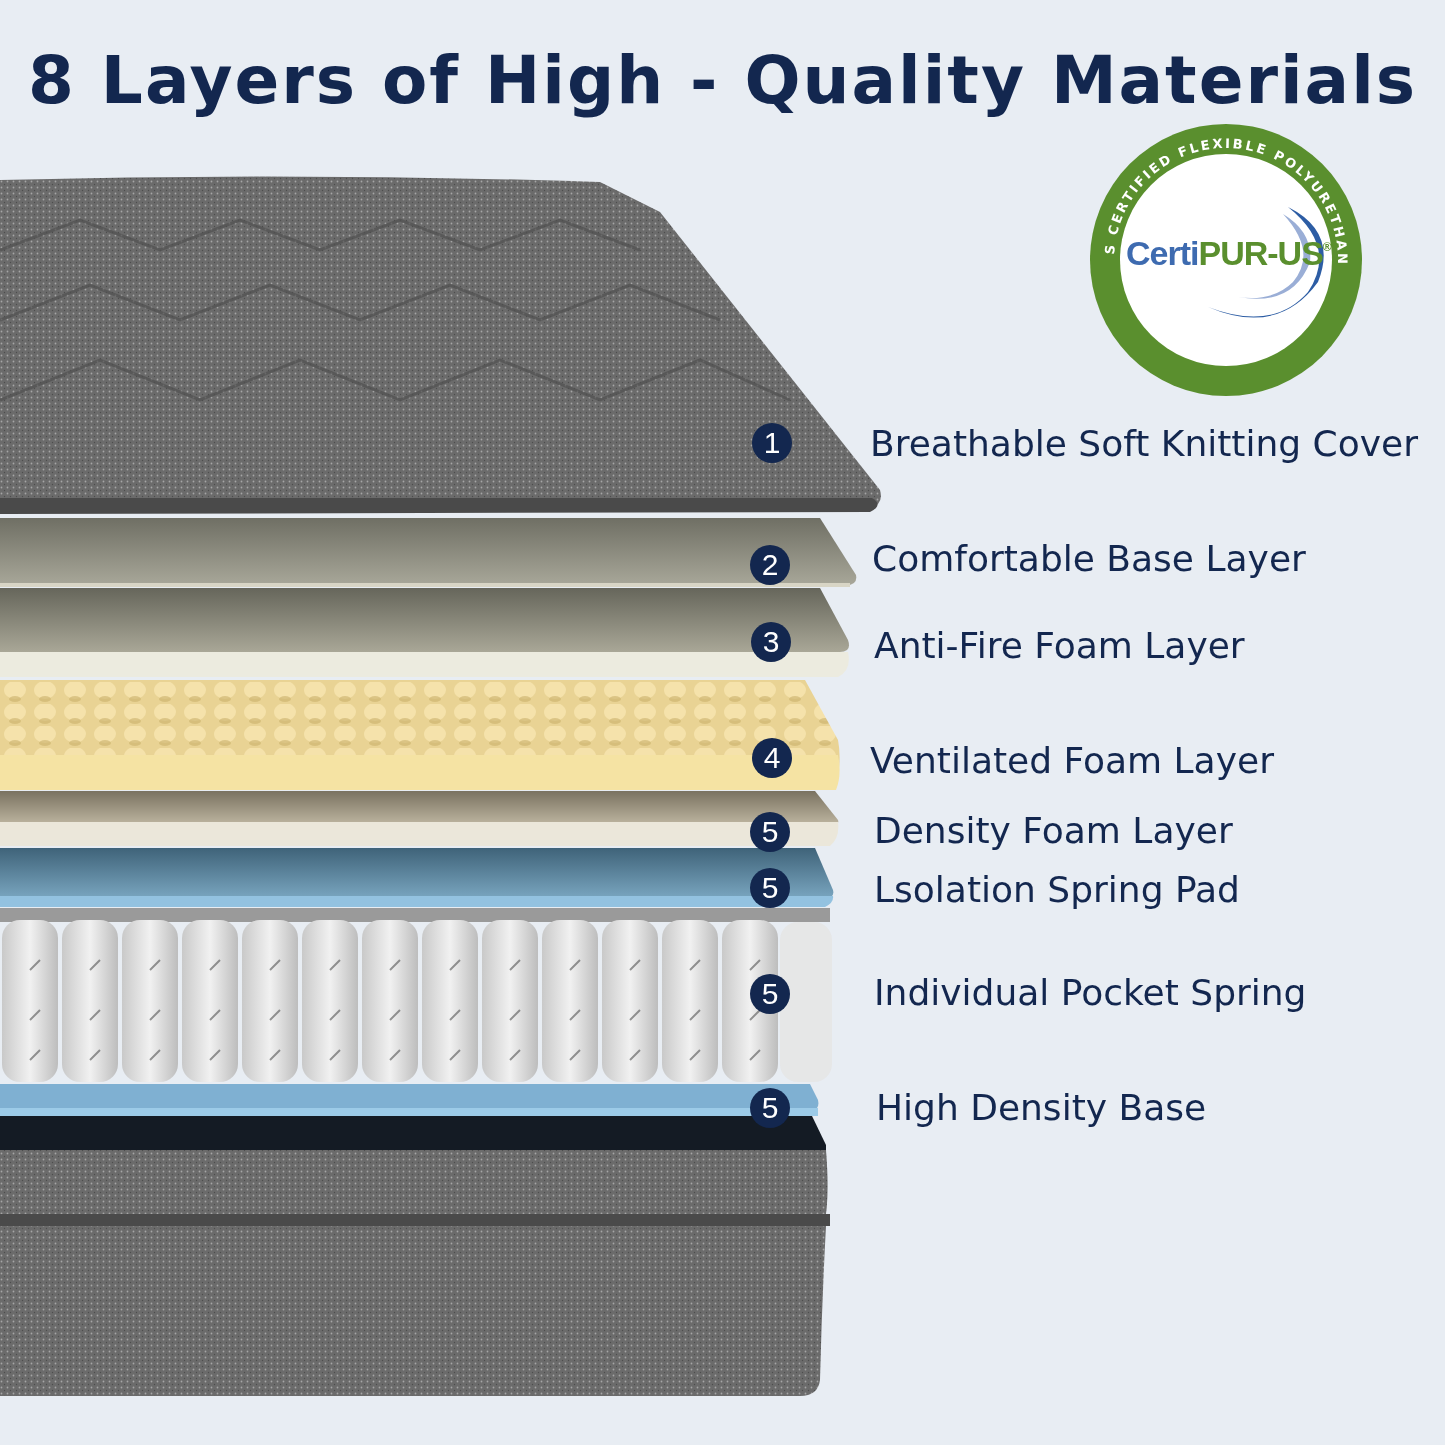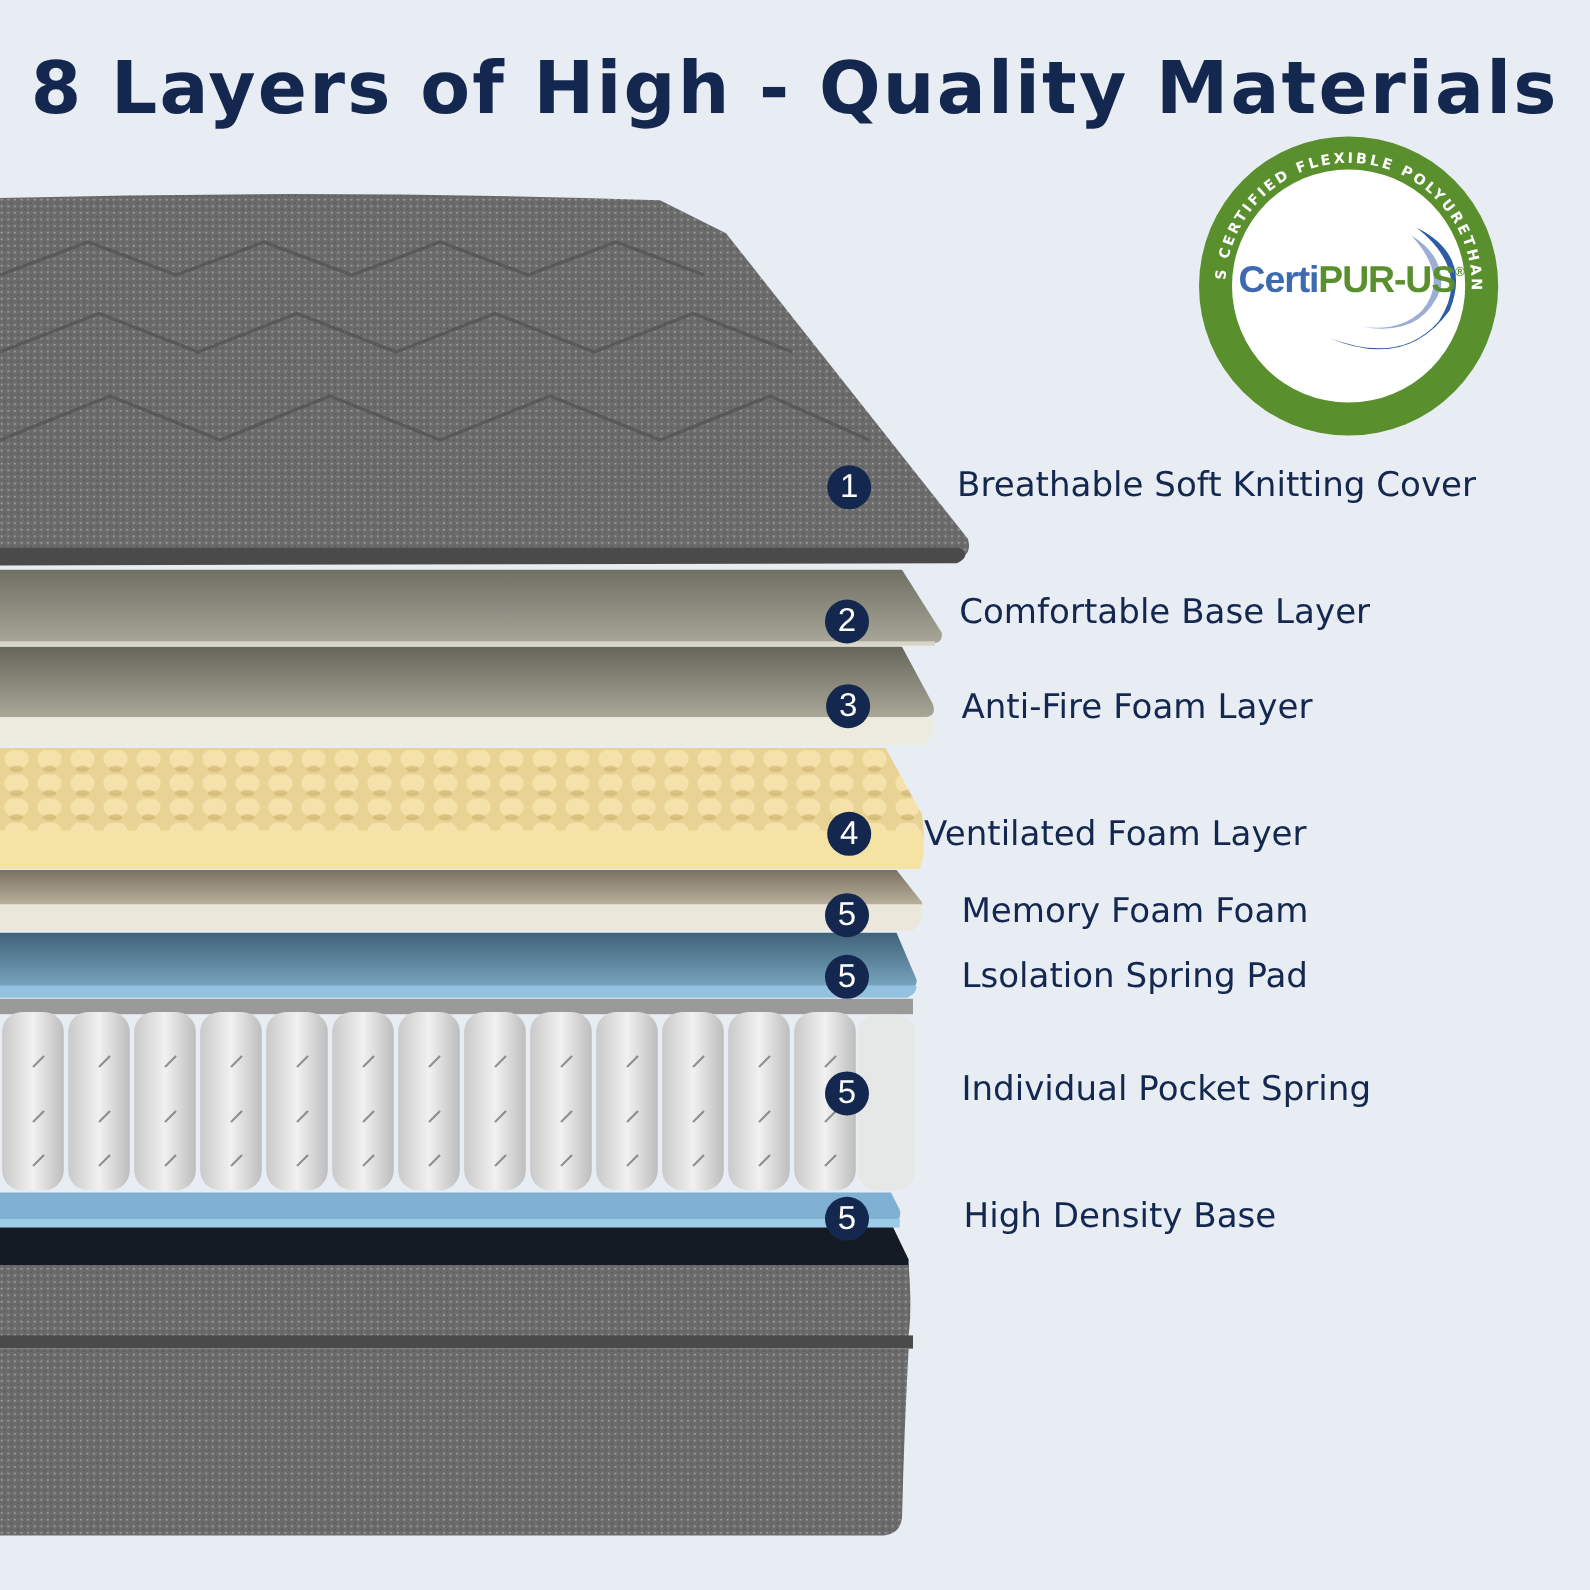--- a/index.html
+++ b/index.html
@@ -1,19 +1,19 @@
 <!DOCTYPE html>
 <html><head>
 <meta charset="utf-8">
 <style>
   html,body{margin:0;padding:0;}
   body{width:1445px;height:1445px;background:#e8edf3;position:relative;overflow:hidden;font-family:"DejaVu Sans","Liberation Sans",sans-serif;}
   .title{position:absolute;left:0;top:42px;width:1445px;text-align:center;font-size:66px;font-weight:bold;color:#13274f;letter-spacing:2px;}
   .badge{position:absolute;width:40px;height:40px;border-radius:50%;background:#13274f;color:#fff;font-size:30px;line-height:40px;text-align:center;font-family:"Liberation Sans",sans-serif;}
-  .label{position:absolute;color:#13274f;font-size:31px;white-space:nowrap;font-family:"DejaVu Sans",sans-serif;}
+  .label{position:absolute;color:#13274f;font-size:36px;white-space:nowrap;font-family:"DejaVu Sans",sans-serif;}
   .cert{position:absolute;left:1088px;top:122px;width:276px;height:276px;}
 </style>
 </head>
 <body>
 
 <div class="title">8 Layers of High - Quality Materials</div>
 
 <svg style="position:absolute;left:0;top:0;" width="900" height="1445" viewBox="0 0 900 1445">
   <defs>
     <pattern id="knit" width="6" height="6" patternUnits="userSpaceOnUse">
@@ -127,24 +127,24 @@
 <div class="badge" style="left:752px;top:423px;">1</div>
 <div class="label" style="left:870px;top:423px;">Breathable Soft Knitting Cover</div>
 
 <div class="badge" style="left:750px;top:545px;">2</div>
 <div class="label" style="left:872px;top:538px;">Comfortable Base Layer</div>
 
 <div class="badge" style="left:751px;top:622px;">3</div>
 <div class="label" style="left:874px;top:625px;text-align:right;">Anti-Fire Foam Layer</div>
 
 <div class="badge" style="left:752px;top:738px;">4</div>
-<div class="label" style="left:840px;top:740px;">Ventilated Foam Layer</div>
+<div class="label" style="left:870px;top:740px;">Ventilated Foam Layer</div>
 
 <div class="badge" style="left:750px;top:812px;">5</div>
-<div class="label" style="left:874px;top:810px;">Memory Foam Foam</div>
+<div class="label" style="left:874px;top:810px;">Density Foam Layer</div>
 
 <div class="badge" style="left:750px;top:868px;">5</div>
 <div class="label" style="left:874px;top:869px;">Lsolation Spring Pad</div>
 
 <div class="badge" style="left:750px;top:974px;">5</div>
 <div class="label" style="left:874px;top:972px;">Individual Pocket Spring</div>
 
 <div class="badge" style="left:750px;top:1088px;">5</div>
 <div class="label" style="left:876px;top:1087px;">High Density Base</div>
 

